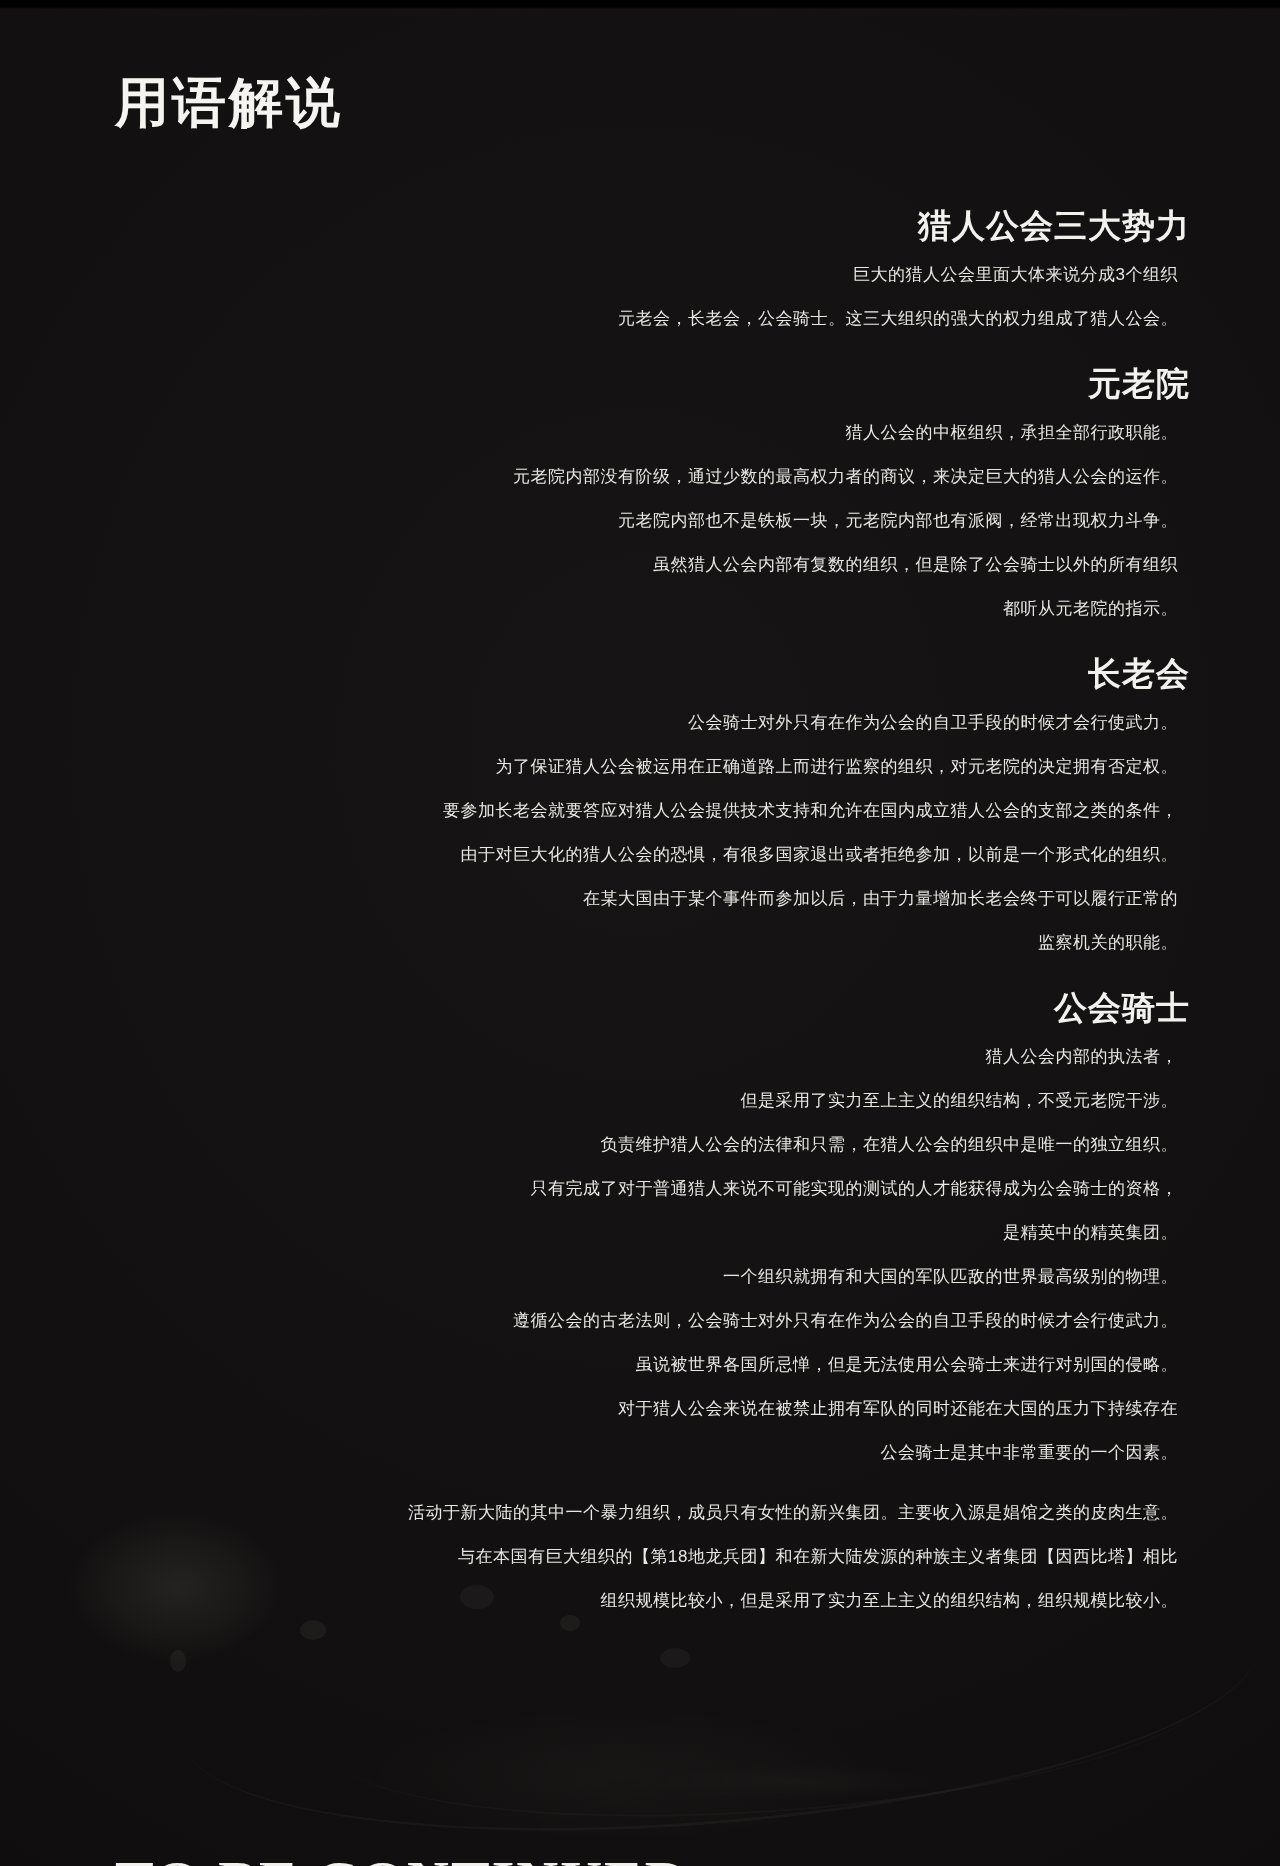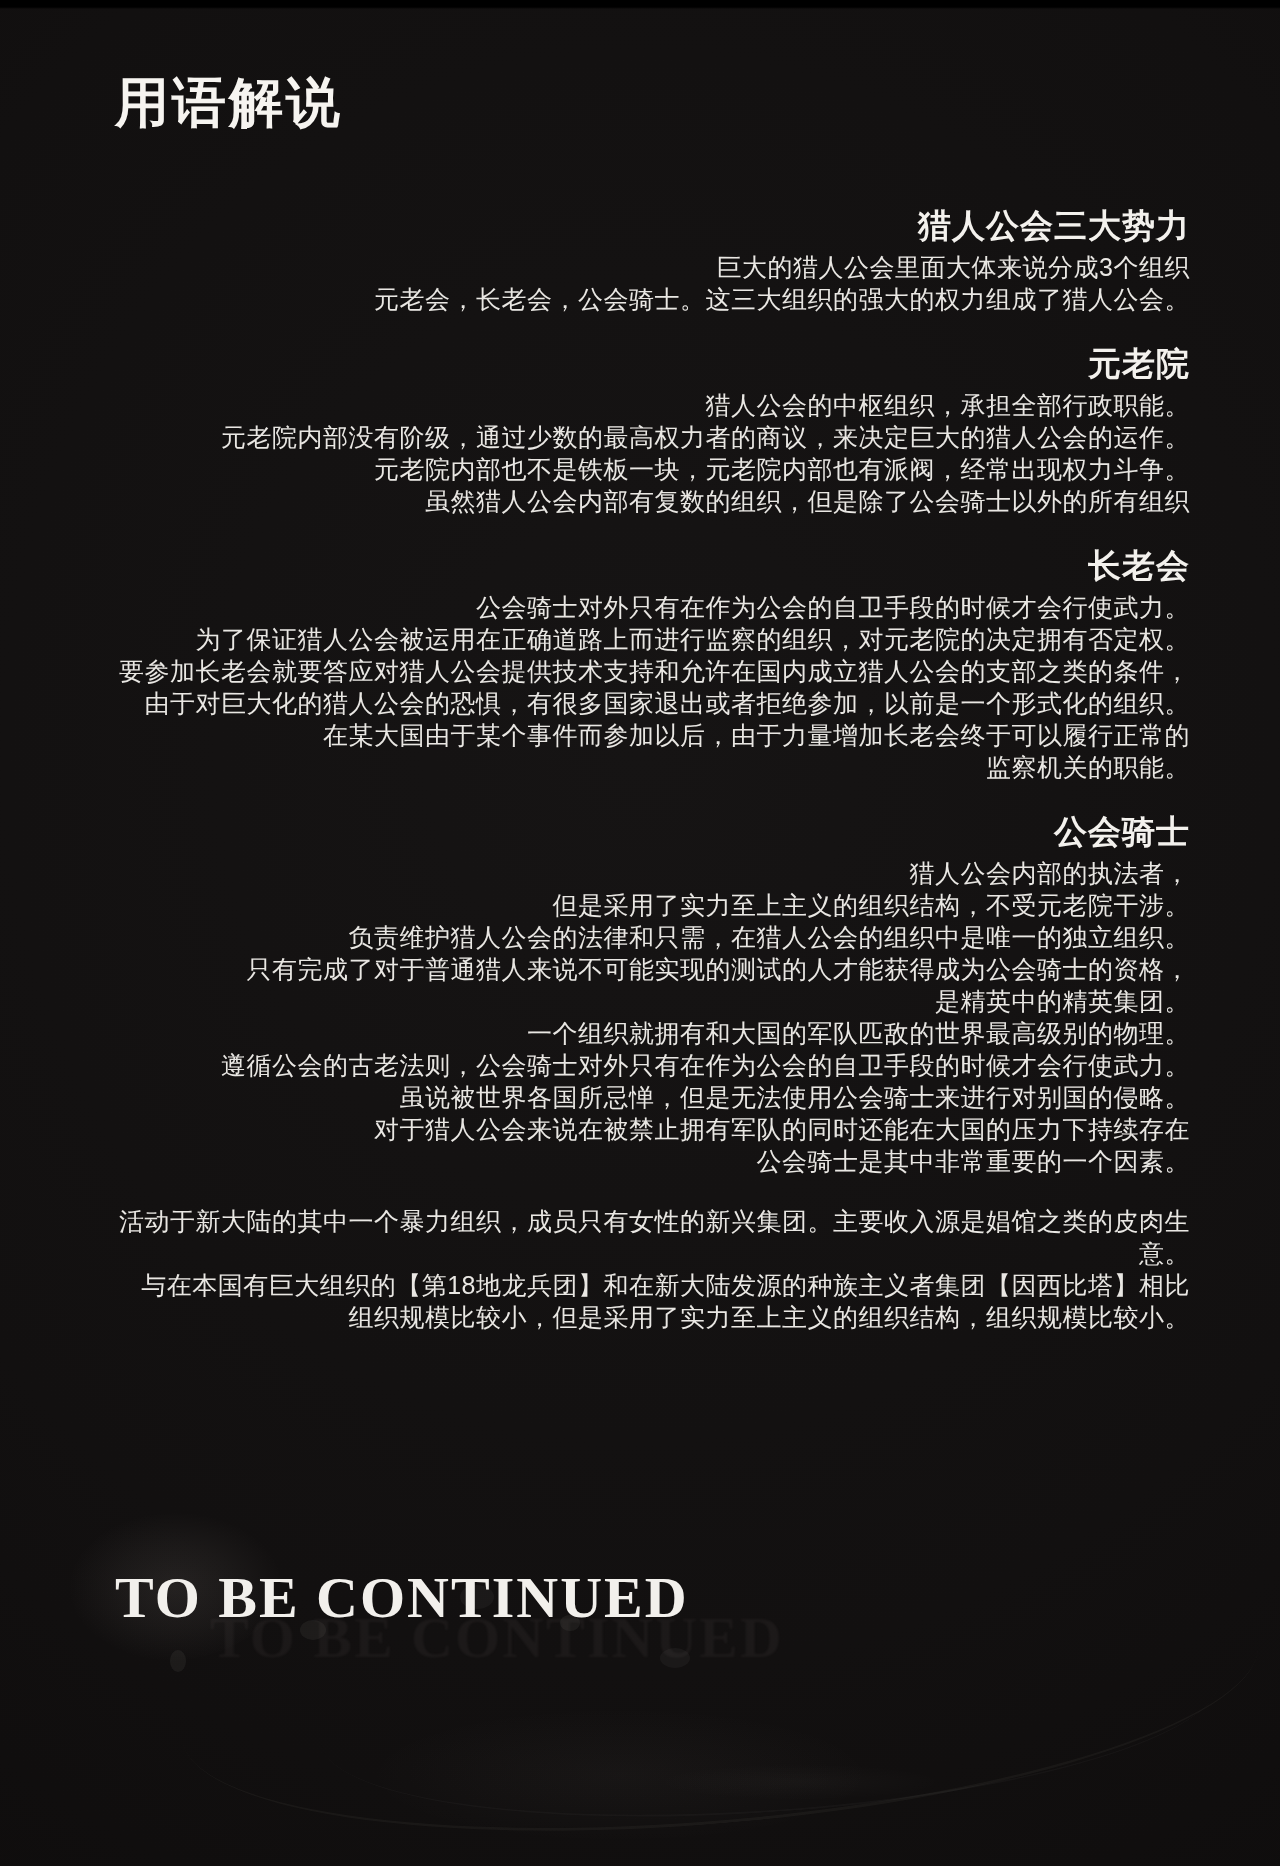--- a/index.html
+++ b/index.html
@@ -41,22 +41,22 @@
   }
   .sec-heading {
     margin: 0 0 4px 0;
     font-size: 33px;
     line-height: 42px;
     font-weight: bold;
     letter-spacing: 1px;
     color: #f3f1ed;
   }
   .sec-line {
-    margin: 0;
-    font-size: 25px;
+    margin: 12px;
+    font-size: 17px;
     line-height: 32px;
     letter-spacing: 0.5px;
     color: #e9e7e3;
   }
   .footer-wrap {
     position: relative;
     margin-top: 236px;
     height: 120px;
   }
   .footer {
@@ -142,20 +142,21 @@
           <h2 class="sec-heading">猎人公会三大势力</h2>
           <p class="sec-line">巨大的猎人公会里面大体来说分成3个组织</p>
           <p class="sec-line">元老会，长老会，公会骑士。这三大组织的强大的权力组成了猎人公会。</p>
         </section>
         <section class="glossary-section">
           <h2 class="sec-heading">元老院</h2>
           <p class="sec-line">猎人公会的中枢组织，承担全部行政职能。</p>
           <p class="sec-line">元老院内部没有阶级，通过少数的最高权力者的商议，来决定巨大的猎人公会的运作。</p>
           <p class="sec-line">元老院内部也不是铁板一块，元老院内部也有派阀，经常出现权力斗争。</p>
           <p class="sec-line">虽然猎人公会内部有复数的组织，但是除了公会骑士以外的所有组织</p>
+          <p class="sec-line">都听从元老院的指示。</p>
         </section>
         <section class="glossary-section">
           <h2 class="sec-heading">长老会</h2>
           <p class="sec-line">公会骑士对外只有在作为公会的自卫手段的时候才会行使武力。</p>
           <p class="sec-line">为了保证猎人公会被运用在正确道路上而进行监察的组织，对元老院的决定拥有否定权。</p>
           <p class="sec-line">要参加长老会就要答应对猎人公会提供技术支持和允许在国内成立猎人公会的支部之类的条件，</p>
           <p class="sec-line">由于对巨大化的猎人公会的恐惧，有很多国家退出或者拒绝参加，以前是一个形式化的组织。</p>
           <p class="sec-line">在某大国由于某个事件而参加以后，由于力量增加长老会终于可以履行正常的</p>
           <p class="sec-line">监察机关的职能。</p>
         </section>

